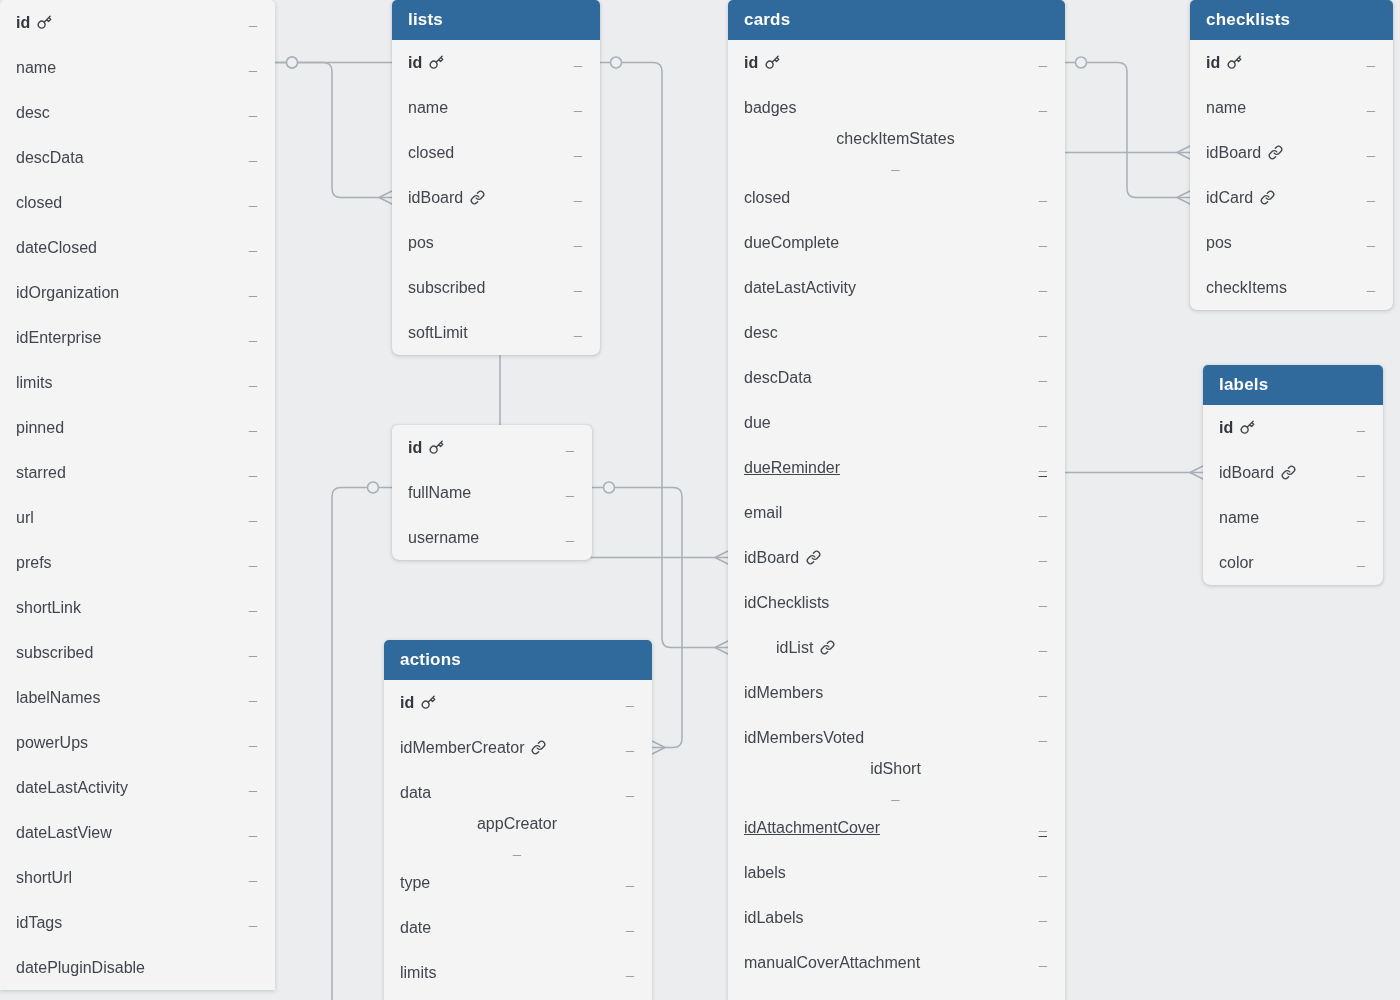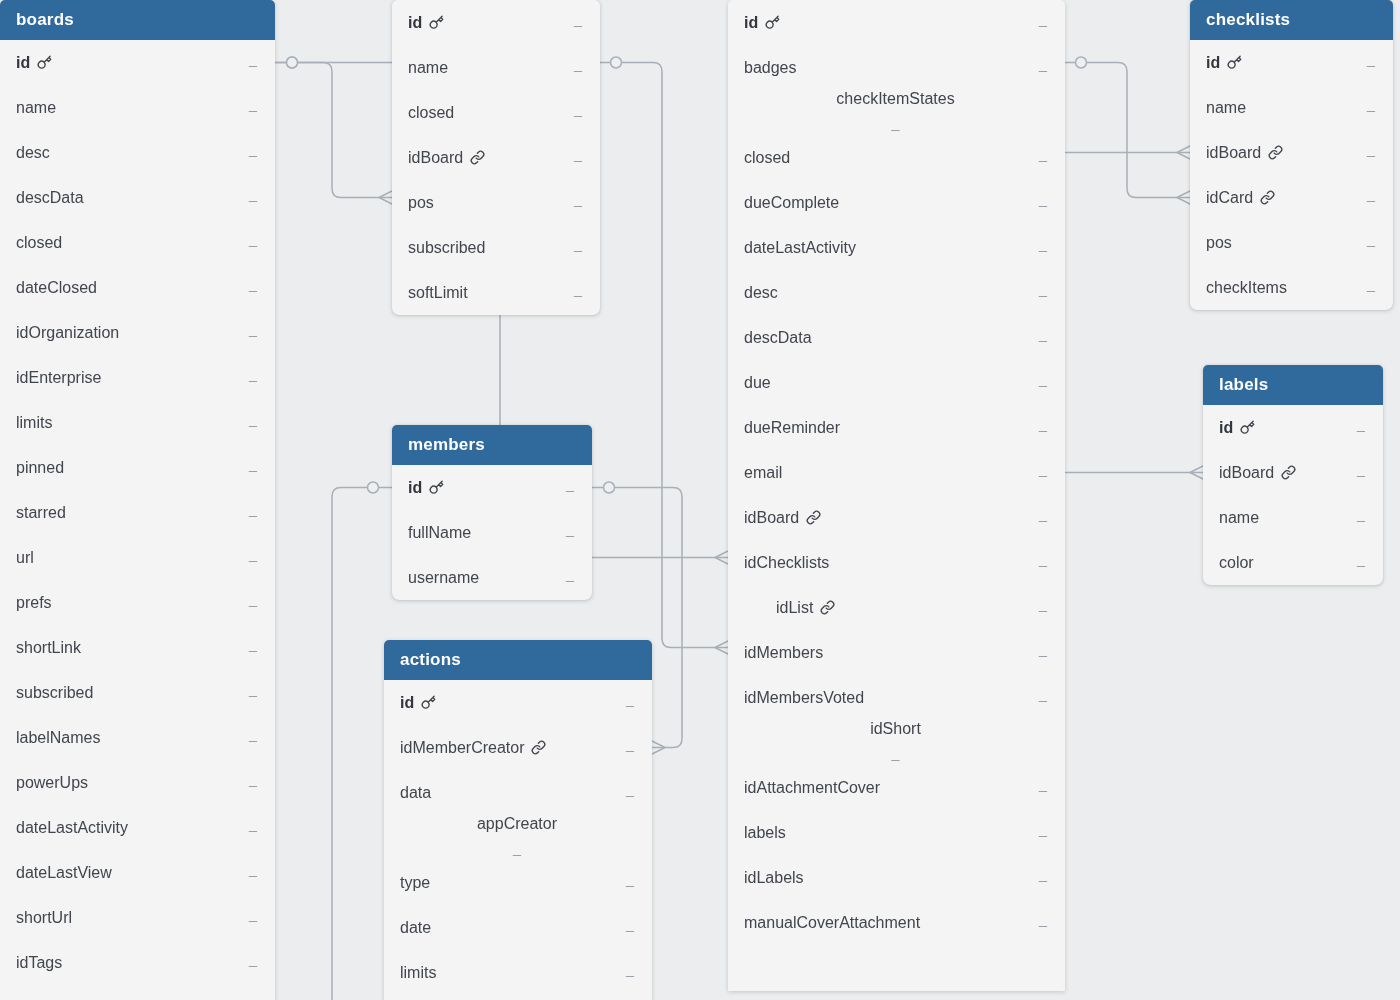--- a/index.html
+++ b/index.html
@@ -57,21 +57,20 @@
       <path d="M 1177 152.5 L 1190 159 M 1177 152.5 L 1190 146" fill="none" stroke="#a9afb8" stroke-width="1.5" stroke-linecap="round"></path>
       <path d="M 940 472.5 L 1203 472.5" fill="none" stroke="#a9afb8" stroke-width="1.5" stroke-linecap="round"></path>
       <path d="M 1190 472.5 L 1203 479 M 1190 472.5 L 1203 466" fill="none" stroke="#a9afb8" stroke-width="1.5" stroke-linecap="round"></path>
       <path d="M 592 487.5 L 673 487.5 Q 682 487.5 682 496.5 L 682 738.5 Q 682 747.5 673 747.5 L 652 747.5" fill="none" stroke="#a9afb8" stroke-width="1.5" stroke-linecap="round"></path>
       <path d="M 665 747.5 L 652 741 M 665 747.5 L 652 754" fill="none" stroke="#a9afb8" stroke-width="1.5" stroke-linecap="round"></path>
       <circle cx="609" cy="487.5" r="5.5" fill="#edeff1" stroke="#a9afb8" stroke-width="1.5"></circle>
       <path d="M 392 487.5 L 341 487.5 Q 332 487.5 332 496.5 L 332 1005" fill="none" stroke="#a9afb8" stroke-width="1.5" stroke-linecap="round"></path>
       <circle cx="373" cy="487.5" r="5.5" fill="#edeff1" stroke="#a9afb8" stroke-width="1.5"></circle>
     </svg>
     <div class="tbl clipped" style="left: 0px; top: 0px; width: 275px;">
-      <div class="tbl-header" style="background: rgb(48, 105, 156); color: rgb(255, 255, 255); height: 40px;">boards</div>
       <div class="tbl-row pk" style="height: 45px;">
         <span class="col-name">
           <span>id</span>
           <span class="colicon">
             <svg width="15" height="15" viewBox="0 0 24 24" fill="none" stroke-width="2.2" stroke-linecap="round" stroke-linejoin="round">
               <path d="M21 2l-2 2m-7.61 7.61a5.5 5.5 0 1 1-7.778 7.778 5.5 5.5 0 0 1 7.777-7.777zm0 0L15.5 7.5m0 0l3 3L22 7l-3-3m-3.5 3.5L19 4"></path>
             </svg>
           </span>
         </span>
         <span class="type-dash" style="color: rgb(154, 161, 169);">–</span>
@@ -196,20 +195,21 @@
         </span>
         <span class="type-dash" style="color: rgb(154, 161, 169);">–</span>
       </div>
       <div class="tbl-row" style="height: 45px;">
         <span class="col-name">
           <span>datePluginDisable</span>
         </span>
       </div>
     </div>
     <div class="tbl" style="left: 392px; top: 0px; width: 208px;">
+      <div class="tbl-header" style="background: rgb(48, 105, 156); color: rgb(255, 255, 255); height: 40px;">lists</div>
       <div class="tbl-row pk" style="height: 45px;">
         <span class="col-name">
           <span>id</span>
           <span class="colicon">
             <svg width="15" height="15" viewBox="0 0 24 24" fill="none" stroke-width="2.2" stroke-linecap="round" stroke-linejoin="round">
               <path d="M21 2l-2 2m-7.61 7.61a5.5 5.5 0 1 1-7.778 7.778 5.5 5.5 0 0 1 7.777-7.777zm0 0L15.5 7.5m0 0l3 3L22 7l-3-3m-3.5 3.5L19 4"></path>
             </svg>
           </span>
         </span>
         <span class="type-dash" style="color: rgb(154, 161, 169);">–</span>
@@ -251,21 +251,20 @@
         <span class="type-dash" style="color: rgb(154, 161, 169);">–</span>
       </div>
       <div class="tbl-row" style="height: 45px;">
         <span class="col-name">
           <span>softLimit</span>
         </span>
         <span class="type-dash" style="color: rgb(154, 161, 169);">–</span>
       </div>
     </div>
     <div class="tbl" style="left: 392px; top: 425px; width: 200px;">
-      <div class="tbl-header" style="background: rgb(48, 105, 156); color: rgb(255, 255, 255); height: 40px;">members</div>
       <div class="tbl-row pk" style="height: 45px;">
         <span class="col-name">
           <span>id</span>
           <span class="colicon">
             <svg width="15" height="15" viewBox="0 0 24 24" fill="none" stroke-width="2.2" stroke-linecap="round" stroke-linejoin="round">
               <path d="M21 2l-2 2m-7.61 7.61a5.5 5.5 0 1 1-7.778 7.778 5.5 5.5 0 0 1 7.777-7.777zm0 0L15.5 7.5m0 0l3 3L22 7l-3-3m-3.5 3.5L19 4"></path>
             </svg>
           </span>
         </span>
         <span class="type-dash" style="color: rgb(154, 161, 169);">–</span>
@@ -334,20 +333,21 @@
       </div>
       <div class="tbl-row" style="height: 45px;">
         <span class="col-name">
           <span>limits</span>
         </span>
         <span class="type-dash" style="color: rgb(154, 161, 169);">–</span>
       </div>
       <div class="filler-row"></div>
     </div>
     <div class="tbl clipped" style="left: 728px; top: 0px; width: 337px;">
+      <div class="tbl-header" style="background: rgb(48, 105, 156); color: rgb(255, 255, 255); height: 40px;">cards</div>
       <div class="tbl-row pk" style="height: 45px;">
         <span class="col-name">
           <span>id</span>
           <span class="colicon">
             <svg width="15" height="15" viewBox="0 0 24 24" fill="none" stroke-width="2.2" stroke-linecap="round" stroke-linejoin="round">
               <path d="M21 2l-2 2m-7.61 7.61a5.5 5.5 0 1 1-7.778 7.778 5.5 5.5 0 0 1 7.777-7.777zm0 0L15.5 7.5m0 0l3 3L22 7l-3-3m-3.5 3.5L19 4"></path>
             </svg>
           </span>
         </span>
         <span class="type-dash" style="color: rgb(154, 161, 169);">–</span>
@@ -393,21 +393,21 @@
           <span>descData</span>
         </span>
         <span class="type-dash" style="color: rgb(154, 161, 169);">–</span>
       </div>
       <div class="tbl-row" style="height: 45px;">
         <span class="col-name">
           <span>due</span>
         </span>
         <span class="type-dash" style="color: rgb(154, 161, 169);">–</span>
       </div>
-      <div class="tbl-row" style="height: 45px;">
+      <div class="tbl-row" style="height: 45px; text-decoration: underline;">
         <span class="col-name">
           <span>dueReminder</span>
         </span>
         <span class="type-dash" style="color: rgb(154, 161, 169);">–</span>
       </div>
       <div class="tbl-row" style="height: 45px;">
         <span class="col-name">
           <span>email</span>
         </span>
         <span class="type-dash" style="color: rgb(154, 161, 169);">–</span>
@@ -453,21 +453,21 @@
           <span>idMembersVoted</span>
         </span>
         <span class="type-dash" style="color: rgb(154, 161, 169);">–</span>
       </div>
       <div class="tbl-row" style="height: 45px; flex-direction: column;">
         <span class="col-name">
           <span>idShort</span>
         </span>
         <span class="type-dash" style="color: rgb(154, 161, 169);">–</span>
       </div>
-      <div class="tbl-row" style="height: 45px;">
+      <div class="tbl-row" style="height: 45px; text-decoration: underline;">
         <span class="col-name">
           <span>idAttachmentCover</span>
         </span>
         <span class="type-dash" style="color: rgb(154, 161, 169);">–</span>
       </div>
       <div class="tbl-row" style="height: 45px;">
         <span class="col-name">
           <span>labels</span>
         </span>
         <span class="type-dash" style="color: rgb(154, 161, 169);">–</span>

